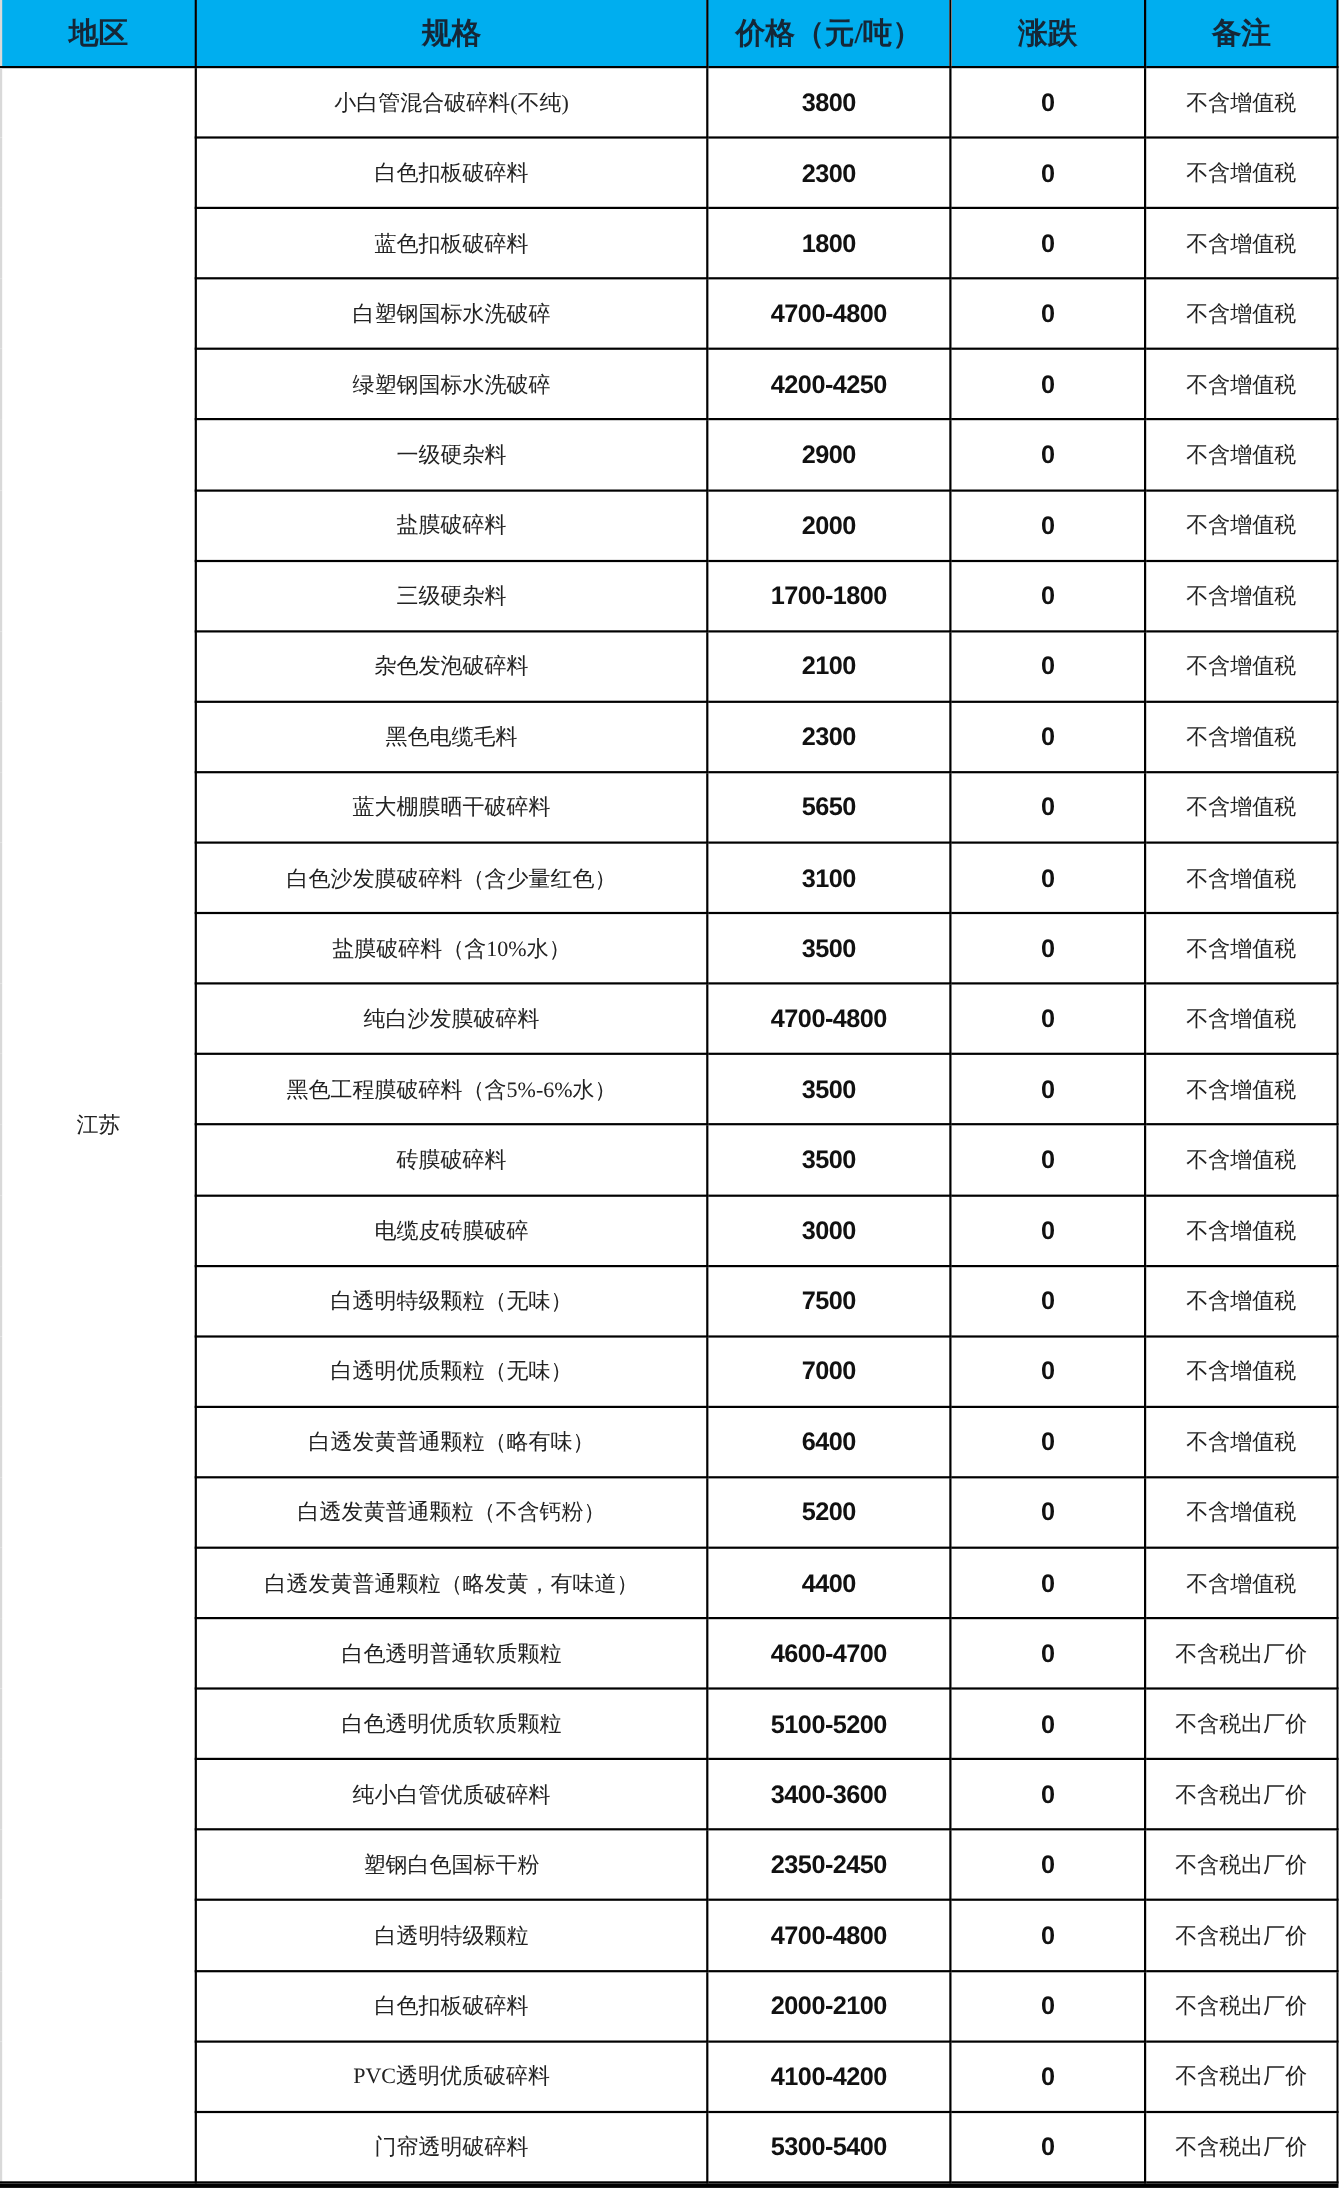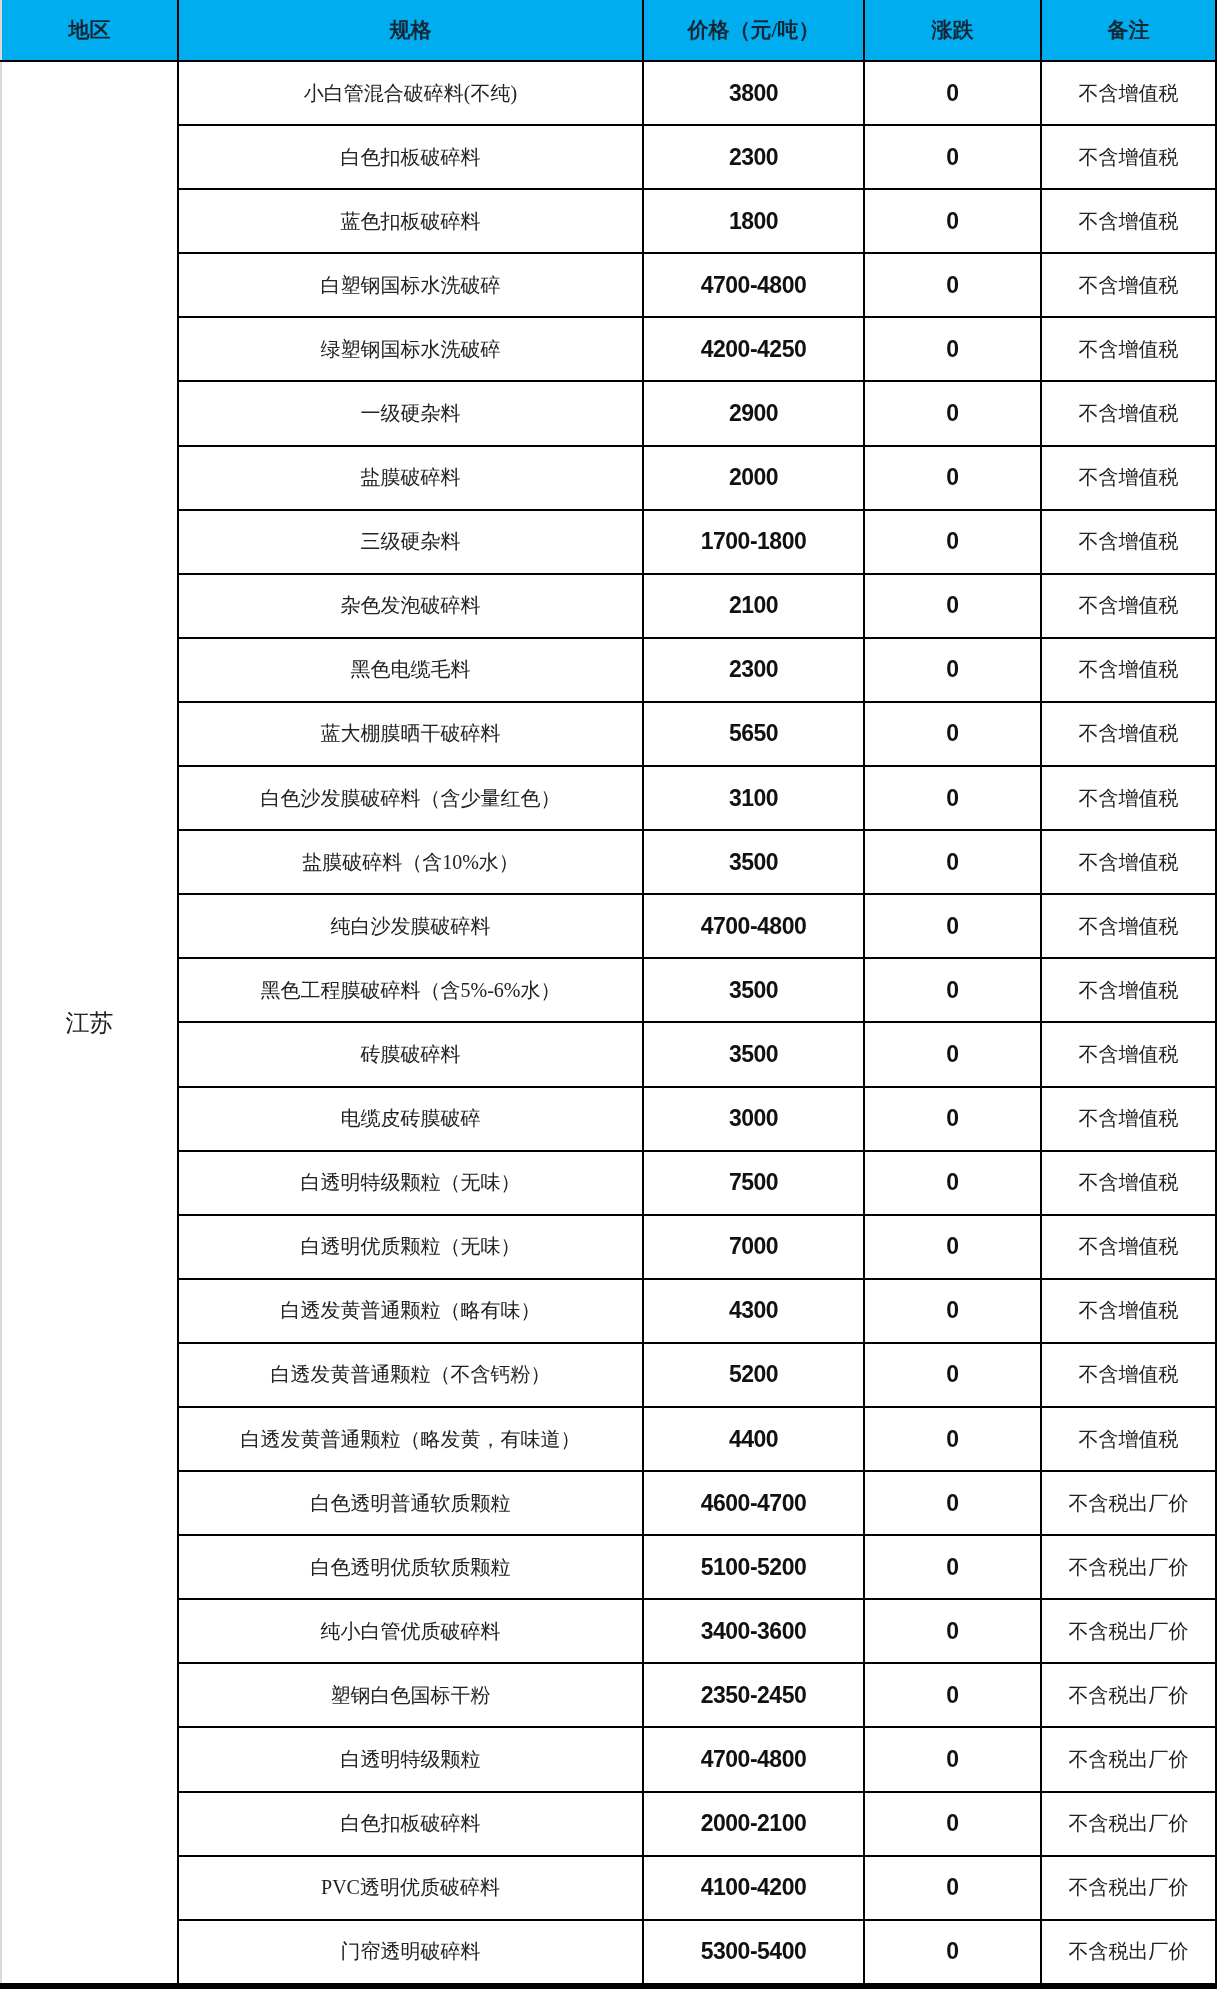--- a/index.html
+++ b/index.html
@@ -37,40 +37,40 @@
     overflow:hidden;
     white-space:nowrap;
   }
   thead tr{height:61px}
   tbody tr{height:64px}
 
   th{
     background:var(--header-bg);
     color:var(--header-text);
     font-family:"Liberation Serif","DejaVu Serif",serif;
-    font-size:21px;
+    font-size:27px;
     font-weight:bold;
     border-top:none;
   }
   th:first-child, td.region{border-left:2px solid var(--outer-left);}
 
   td{
     color:var(--body-text);
     font-size:20px;
   }
   td.price, td.change{
     font-family:"Liberation Sans","DejaVu Sans",sans-serif;
     font-size:23px;
     font-weight:600;
     letter-spacing:-0.5px;
     color:var(--number-text);
     border-radius:24px;
   }
   td.region{
-    font-size:24px;
+    font-size:20px;
     color:var(--body-text);
   }
   .bottom-bar{
     width:1217px;height:4px;
     background:var(--bottom-bar);
   }
 </style>
 </head>
 <body>
 
@@ -202,21 +202,21 @@
     <td class="note">不含增值税</td>
   </tr>
       <tr>
     <td class="spec">白透明优质颗粒（无味）</td>
     <td class="price">7000</td>
     <td class="change">0</td>
     <td class="note">不含增值税</td>
   </tr>
       <tr>
     <td class="spec">白透发黄普通颗粒（略有味）</td>
-    <td class="price">4300</td>
+    <td class="price">6400</td>
     <td class="change">0</td>
     <td class="note">不含增值税</td>
   </tr>
       <tr>
     <td class="spec">白透发黄普通颗粒（不含钙粉）</td>
     <td class="price">5200</td>
     <td class="change">0</td>
     <td class="note">不含增值税</td>
   </tr>
       <tr>

